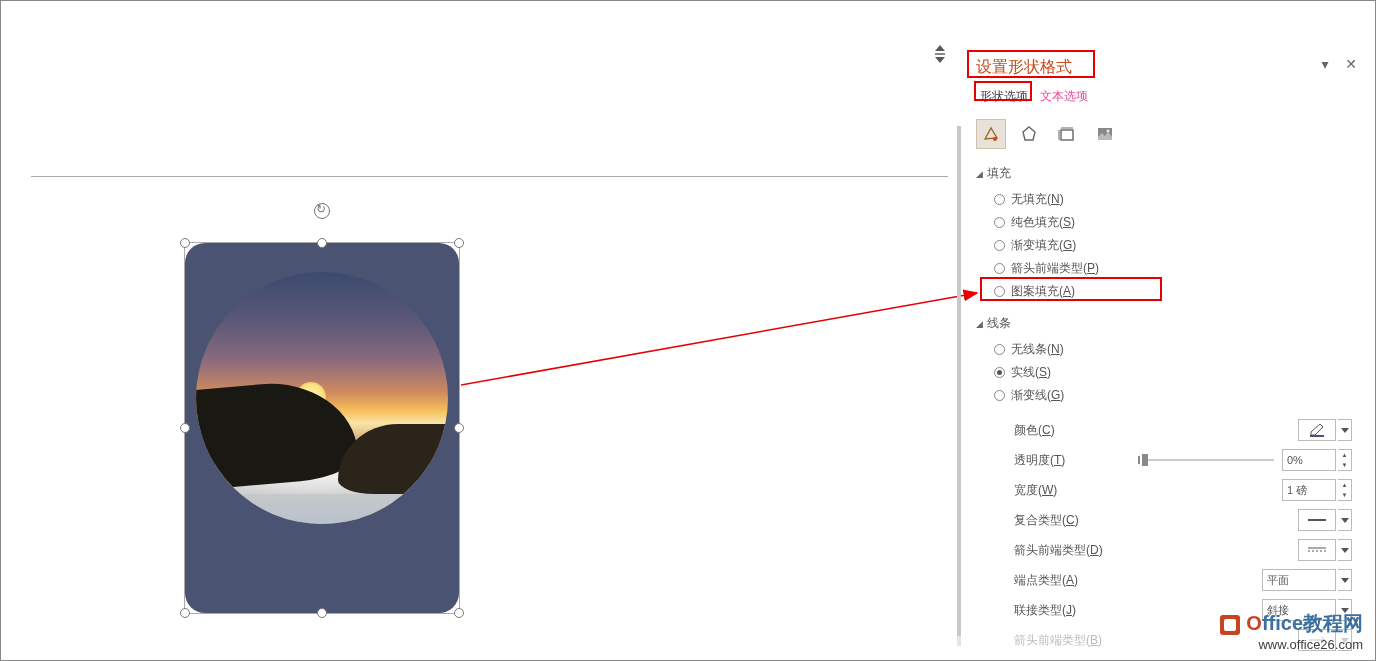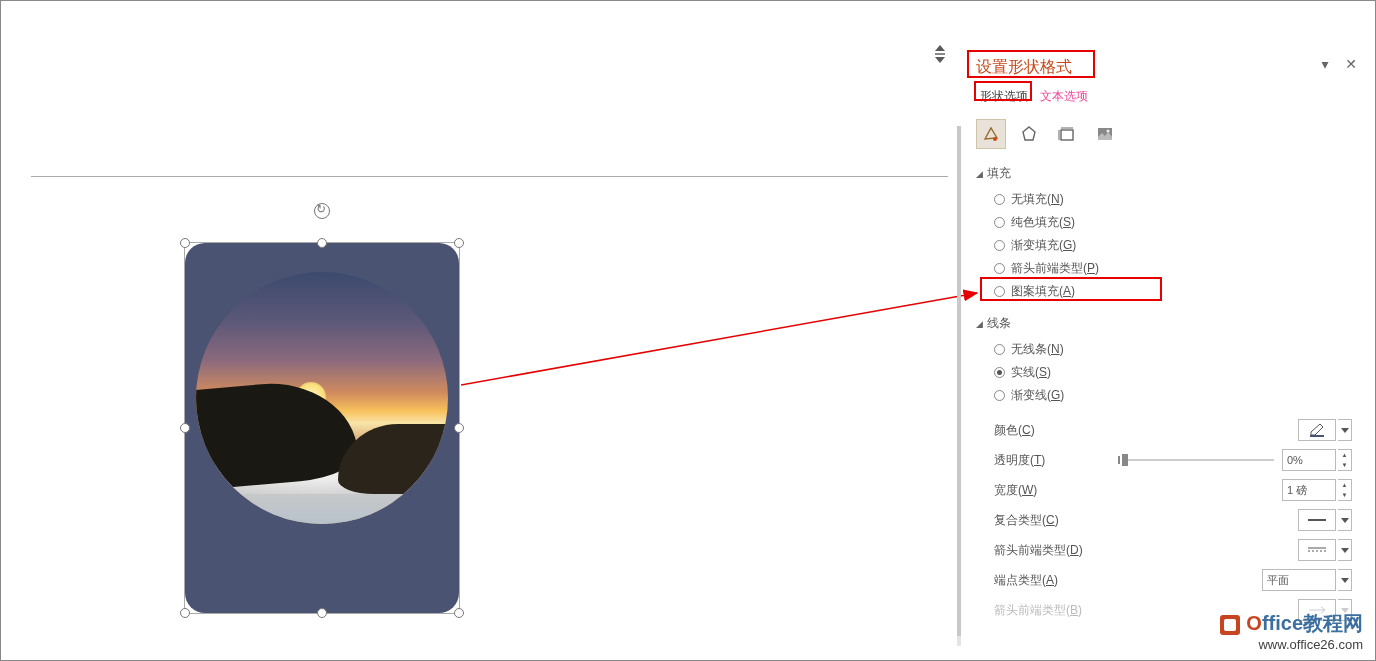--- a/index.html
+++ b/index.html
@@ -42,21 +42,21 @@
 .section-hdr { display: flex; align-items: center; gap: 4px; padding: 4px 10px; color: #555; font-size: 12px; cursor: pointer; }
 .section-hdr .tri { font-size: 9px; color: #666; }
 .options { padding: 2px 10px 8px 28px; }
 .radio-row { display: flex; align-items: center; gap: 6px; padding: 3px 0; font-size: 12px; color: #555; cursor: pointer; }
 .radio-dot { width: 11px; height: 11px; border: 1px solid #888; border-radius: 50%; position: relative; flex-shrink: 0; }
 .radio-dot.sel::after { content: ""; position: absolute; inset: 2px; background: #555; border-radius: 50%; }
 .u { text-decoration: underline; }
 
 .prop-row { display: flex; align-items: center; padding: 4px 14px 4px 28px; font-size: 12px; color: #555; }
 .prop-row.disabled { color: #bbb; }
-.prop-label { flex: 0 0 120px; }
+.prop-label { flex: 0 0 120px; margin-left: 20px; }
 .prop-ctrl { margin-left: auto; display: flex; align-items: center; gap: 2px; }
 .spin-box { width: 54px; height: 22px; border: 1px solid #bbb; background: #fff; display: flex; align-items: center; padding: 0 4px; font-size: 11px; }
 .spin-btns { width: 14px; height: 22px; border: 1px solid #bbb; border-left: none; display: flex; flex-direction: column; }
 .spin-btns div { flex: 1; display: flex; align-items: center; justify-content: center; font-size: 6px; color: #555; cursor: pointer; }
 .combo { width: 74px; height: 22px; border: 1px solid #bbb; display: flex; align-items: center; padding: 0 4px; font-size: 11px; }
 .combo-arrow { width: 14px; height: 22px; border: 1px solid #bbb; border-left: none; display: flex; align-items: center; justify-content: center; cursor: pointer; }
 .combo-arrow svg { width: 8px; height: 5px; }
 .icon-combo { width: 38px; height: 22px; border: 1px solid #bbb; display: flex; align-items: center; justify-content: center; }
 .slider-track { flex: 1; max-width: 160px; height: 2px; background: #ccc; position: relative; margin: 0 8px; }
 .slider-thumb { position: absolute; left: 0; top: -5px; width: 6px; height: 12px; background: #888; }
@@ -303,20 +303,31 @@
     <span class="prop-ctrl">
       <span class="combo">平面</span>
       <span class="combo-arrow">
           <svg viewBox="0 0 8 5">
             <path d="M0 0 L4 5 L8 0 Z" fill="#555"></path>
           </svg>
         </span>
     </span>
   </div>
 
+  <div class="prop-row">
+    <span class="prop-label"><span>联接类型(</span><span class="u">J</span><span>)</span></span>
+    <span class="prop-ctrl">
+      <span class="combo">斜接</span>
+      <span class="combo-arrow">
+          <svg viewBox="0 0 8 5">
+            <path d="M0 0 L4 5 L8 0 Z" fill="#555"></path>
+          </svg>
+        </span>
+    </span>
+  </div>
 
   <div class="prop-row disabled">
     <span class="prop-label"><span>箭头前端类型(</span><span class="u">B</span><span>)</span></span>
     <span class="prop-ctrl">
       <span class="icon-combo">
           <svg width="20" height="10">
             <line x1="2" y1="5" x2="18" y2="5" stroke="#ccc"></line>
             <path d="M14 2 L18 5 L14 8" fill="none" stroke="#ccc"></path>
           </svg>
         </span>

